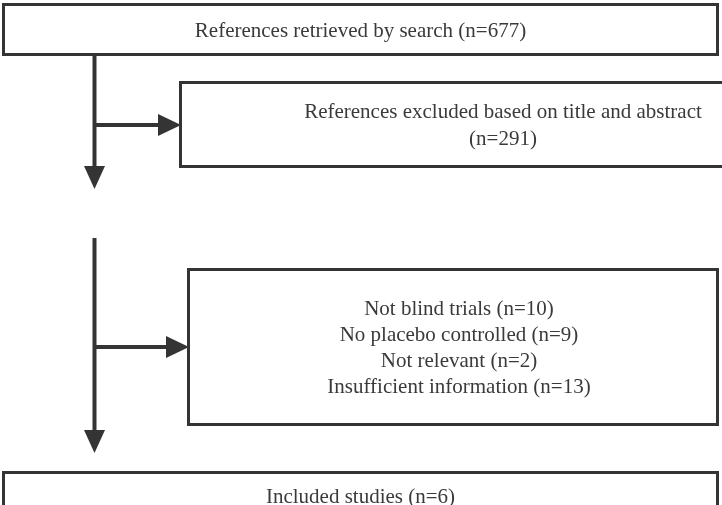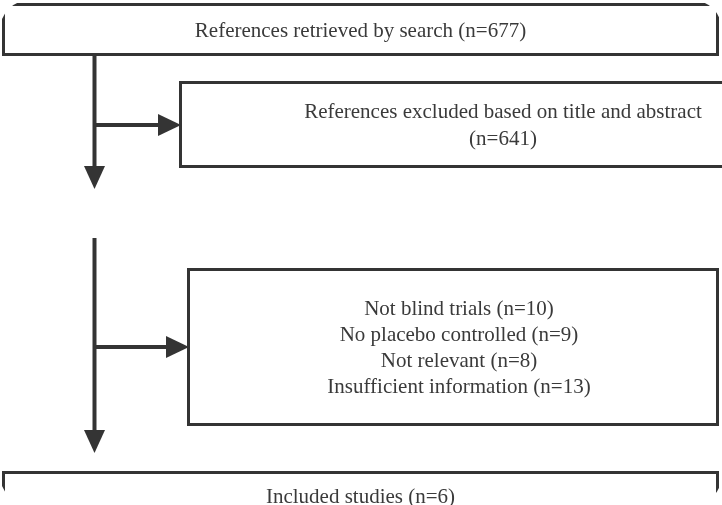--- a/index.html
+++ b/index.html
@@ -8,21 +8,20 @@
     background: #ffffff;
   }
   .figure {
     position: relative;
     width: 722px;
     height: 505px;
     background: #ffffff;
     font-family: "Liberation Serif", "DejaVu Serif", serif;
     color: #3a3a3a;
     overflow: hidden;
-    border-radius: 30px;
   }
   .flowbox {
     position: absolute;
     box-sizing: border-box;
     border: 3px solid #343434;
     background: #ffffff;
     display: flex;
     flex-direction: column;
     align-items: center;
     justify-content: center;
@@ -74,28 +73,28 @@
       <polygon points="166,336 166,358 189,347" fill="#343434"></polygon>
     </g>
   </svg>
 
   <div class="flowbox box-retrieved">
     <div class="line">References retrieved by search (n=677)</div>
   </div>
 
   <div class="flowbox box-excluded-ta">
     <div class="line">References excluded based on title and abstract</div>
-    <div class="line">(n=641)</div>
+    <div class="line">(n=291)</div>
   </div>
 
 
   <div class="flowbox box-excluded-ft">
     <div class="line">Not blind trials (n=10)</div>
     <div class="line">No placebo controlled (n=9)</div>
-    <div class="line">Not relevant (n=8)</div>
+    <div class="line">Not relevant (n=2)</div>
     <div class="line">Insufficient information (n=13)</div>
   </div>
 
   <div class="flowbox box-included">
     <div class="line">Included studies (n=6)</div>
   </div>
 
 </div>
 
 </body></html>

